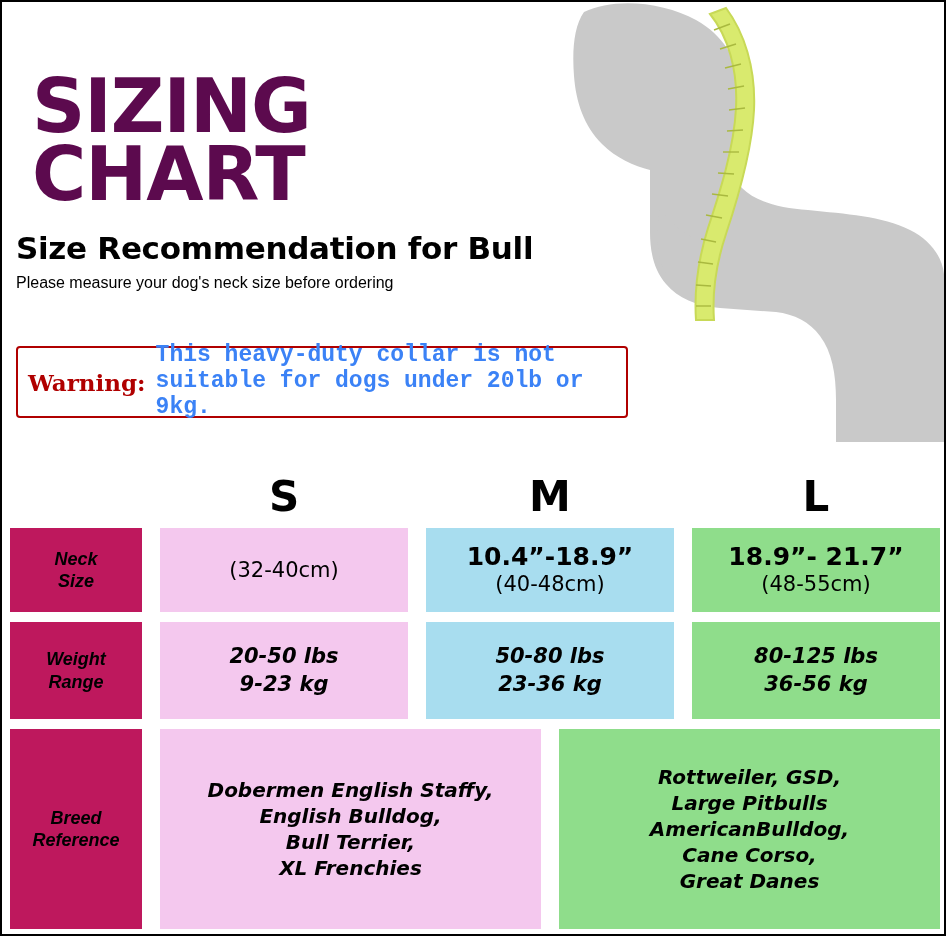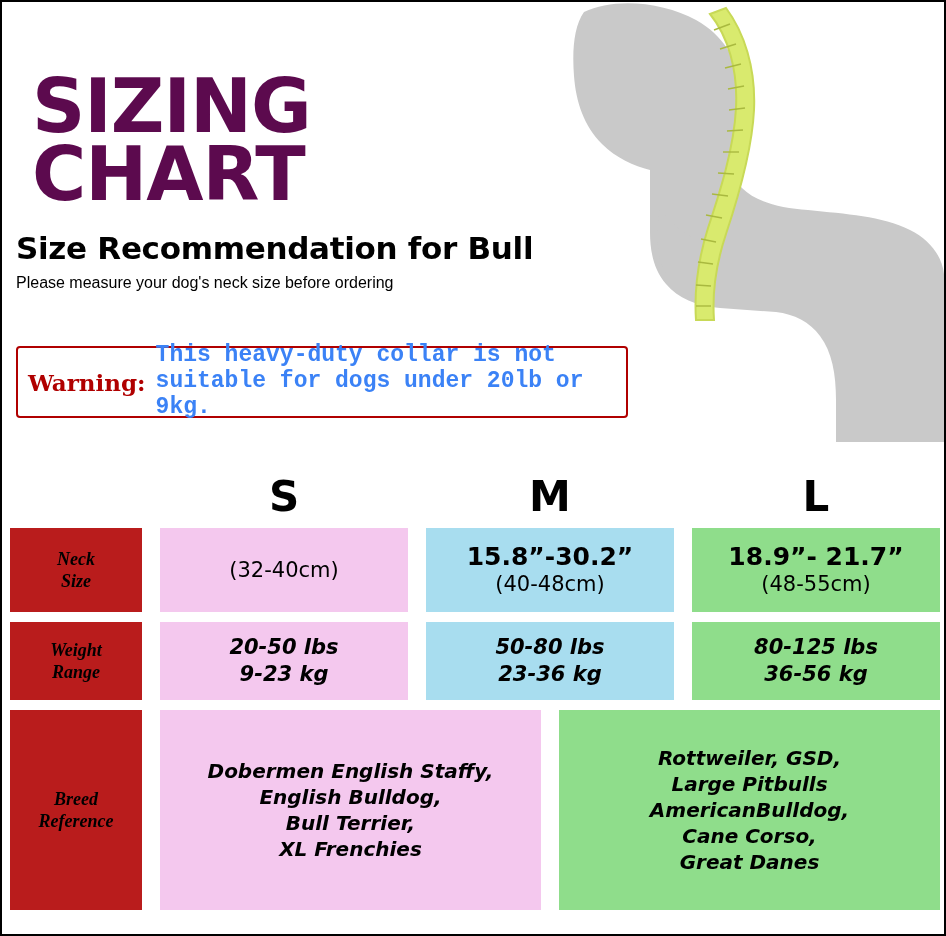--- a/index.html
+++ b/index.html
@@ -130,26 +130,26 @@
   }
   .size-head:last-child { margin-right: 0; }
 
   .row {
     display: flex;
     margin-top: 10px;
   }
   .row-label {
     flex: 0 0 132px;
     margin-right: 18px;
-    background: #b91c1c;
+    background: #be185d;
     display: flex;
     align-items: center;
     justify-content: center;
     text-align: center;
-    font-family: Liberation Serif, serif;
+    font-family: Liberation Sans, sans-serif;
     font-weight: bold;
     font-style: italic;
     font-size: 18px;
     color: #000000;
     line-height: 1.25;
     box-sizing: border-box;
     padding: 4px;
   }
   .cell {
     flex: 1 1 0;
@@ -164,21 +164,21 @@
   }
   .cell:last-child { margin-right: 0; }
 
   .c-s { background: #f4c8ee; }
   .c-m { background: #a8ddef; }
   .c-l { background: #8fdd8b; }
 
   .row-neck .row-label,
   .row-neck .cell { height: 84px; }
   .row-weight .row-label,
-  .row-weight .cell { height: 78px; justify-content: center; }
+  .row-weight .cell { height: 97px; justify-content: center; }
   .row-breed .row-label,
   .row-breed .cell { height: 200px; }
 
   .neck-main {
     font-family: "DejaVu Sans", sans-serif;
     font-weight: bold;
     font-size: 25px;
     line-height: 1.1;
   }
   .neck-sub {
@@ -296,21 +296,21 @@
       <div class="row-label">
         <span>
           <span>Neck</span><br>
           <span>Size</span>
         </span>
       </div>
       <div class="cell c-s">
         <div class="neck-sub">(32-40cm)</div>
       </div>
       <div class="cell c-m">
-        <div class="neck-main">15.8”-30.2”</div>
+        <div class="neck-main">10.4”-18.9”</div>
         <div class="neck-sub">(40-48cm)</div>
       </div>
       <div class="cell c-l">
         <div class="neck-main">18.9”- 21.7”</div>
         <div class="neck-sub">(48-55cm)</div>
       </div>
     </div>
 
     <div class="row row-weight">
       <div class="row-label">

